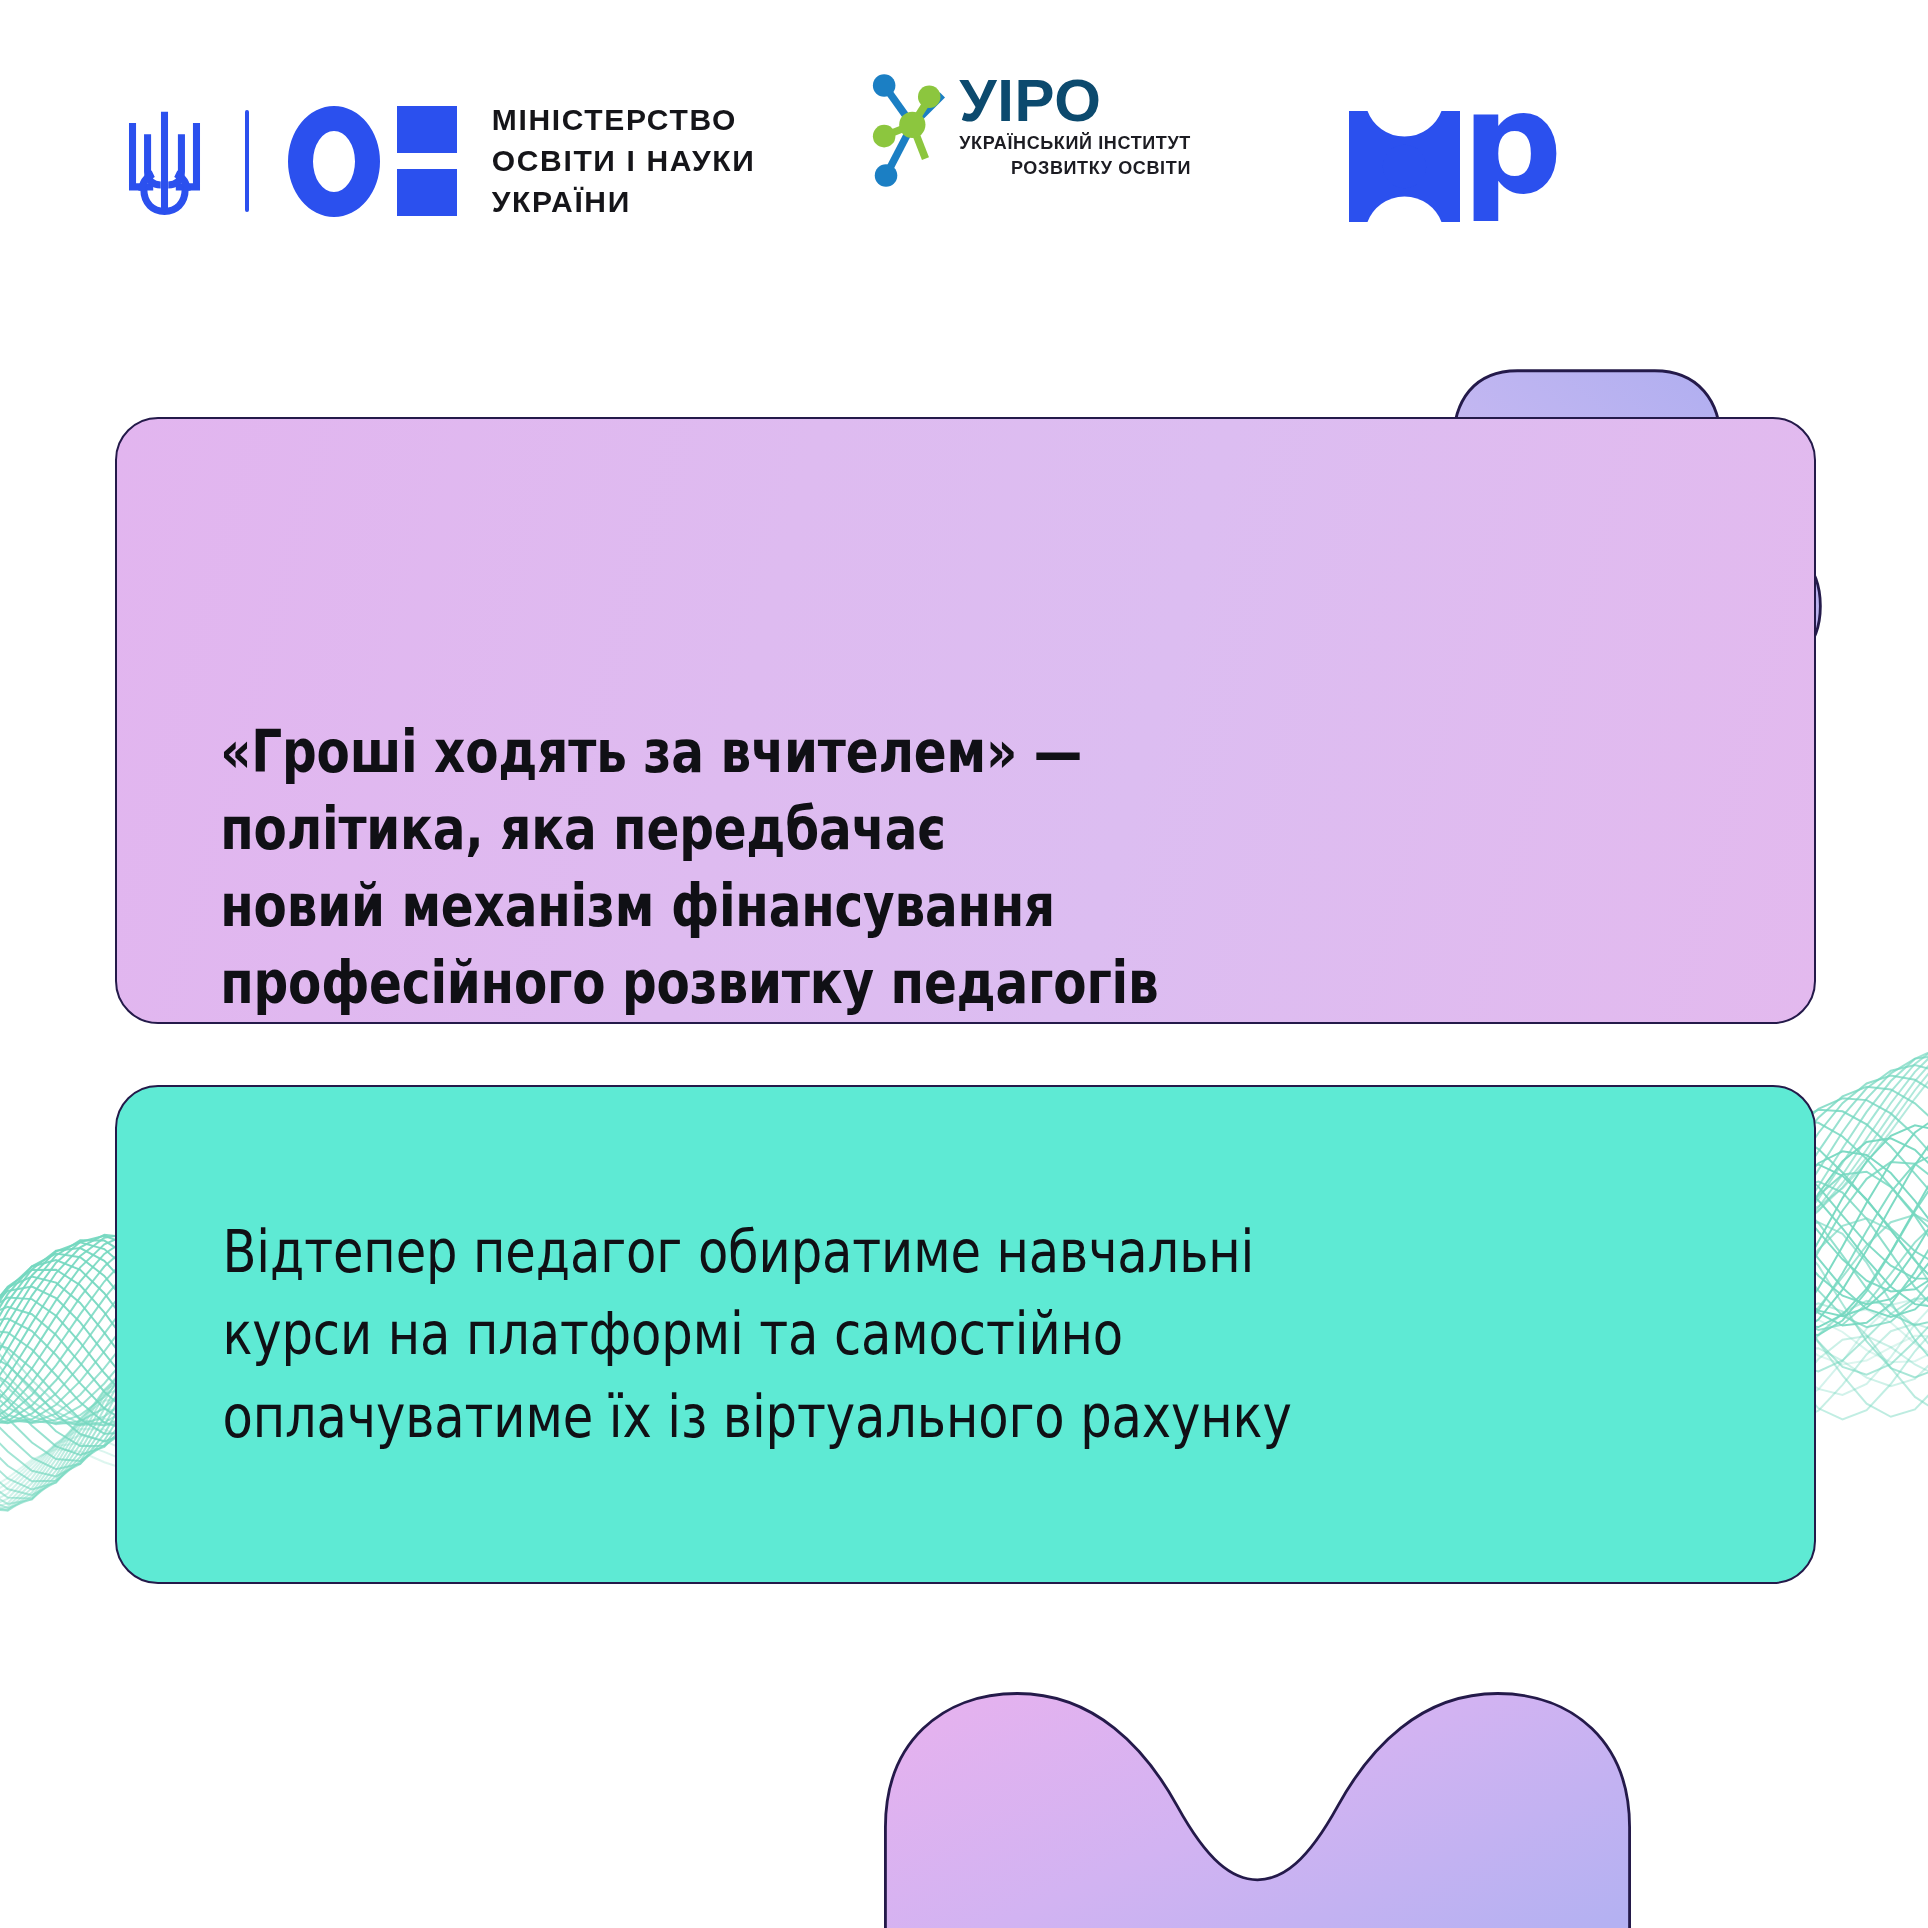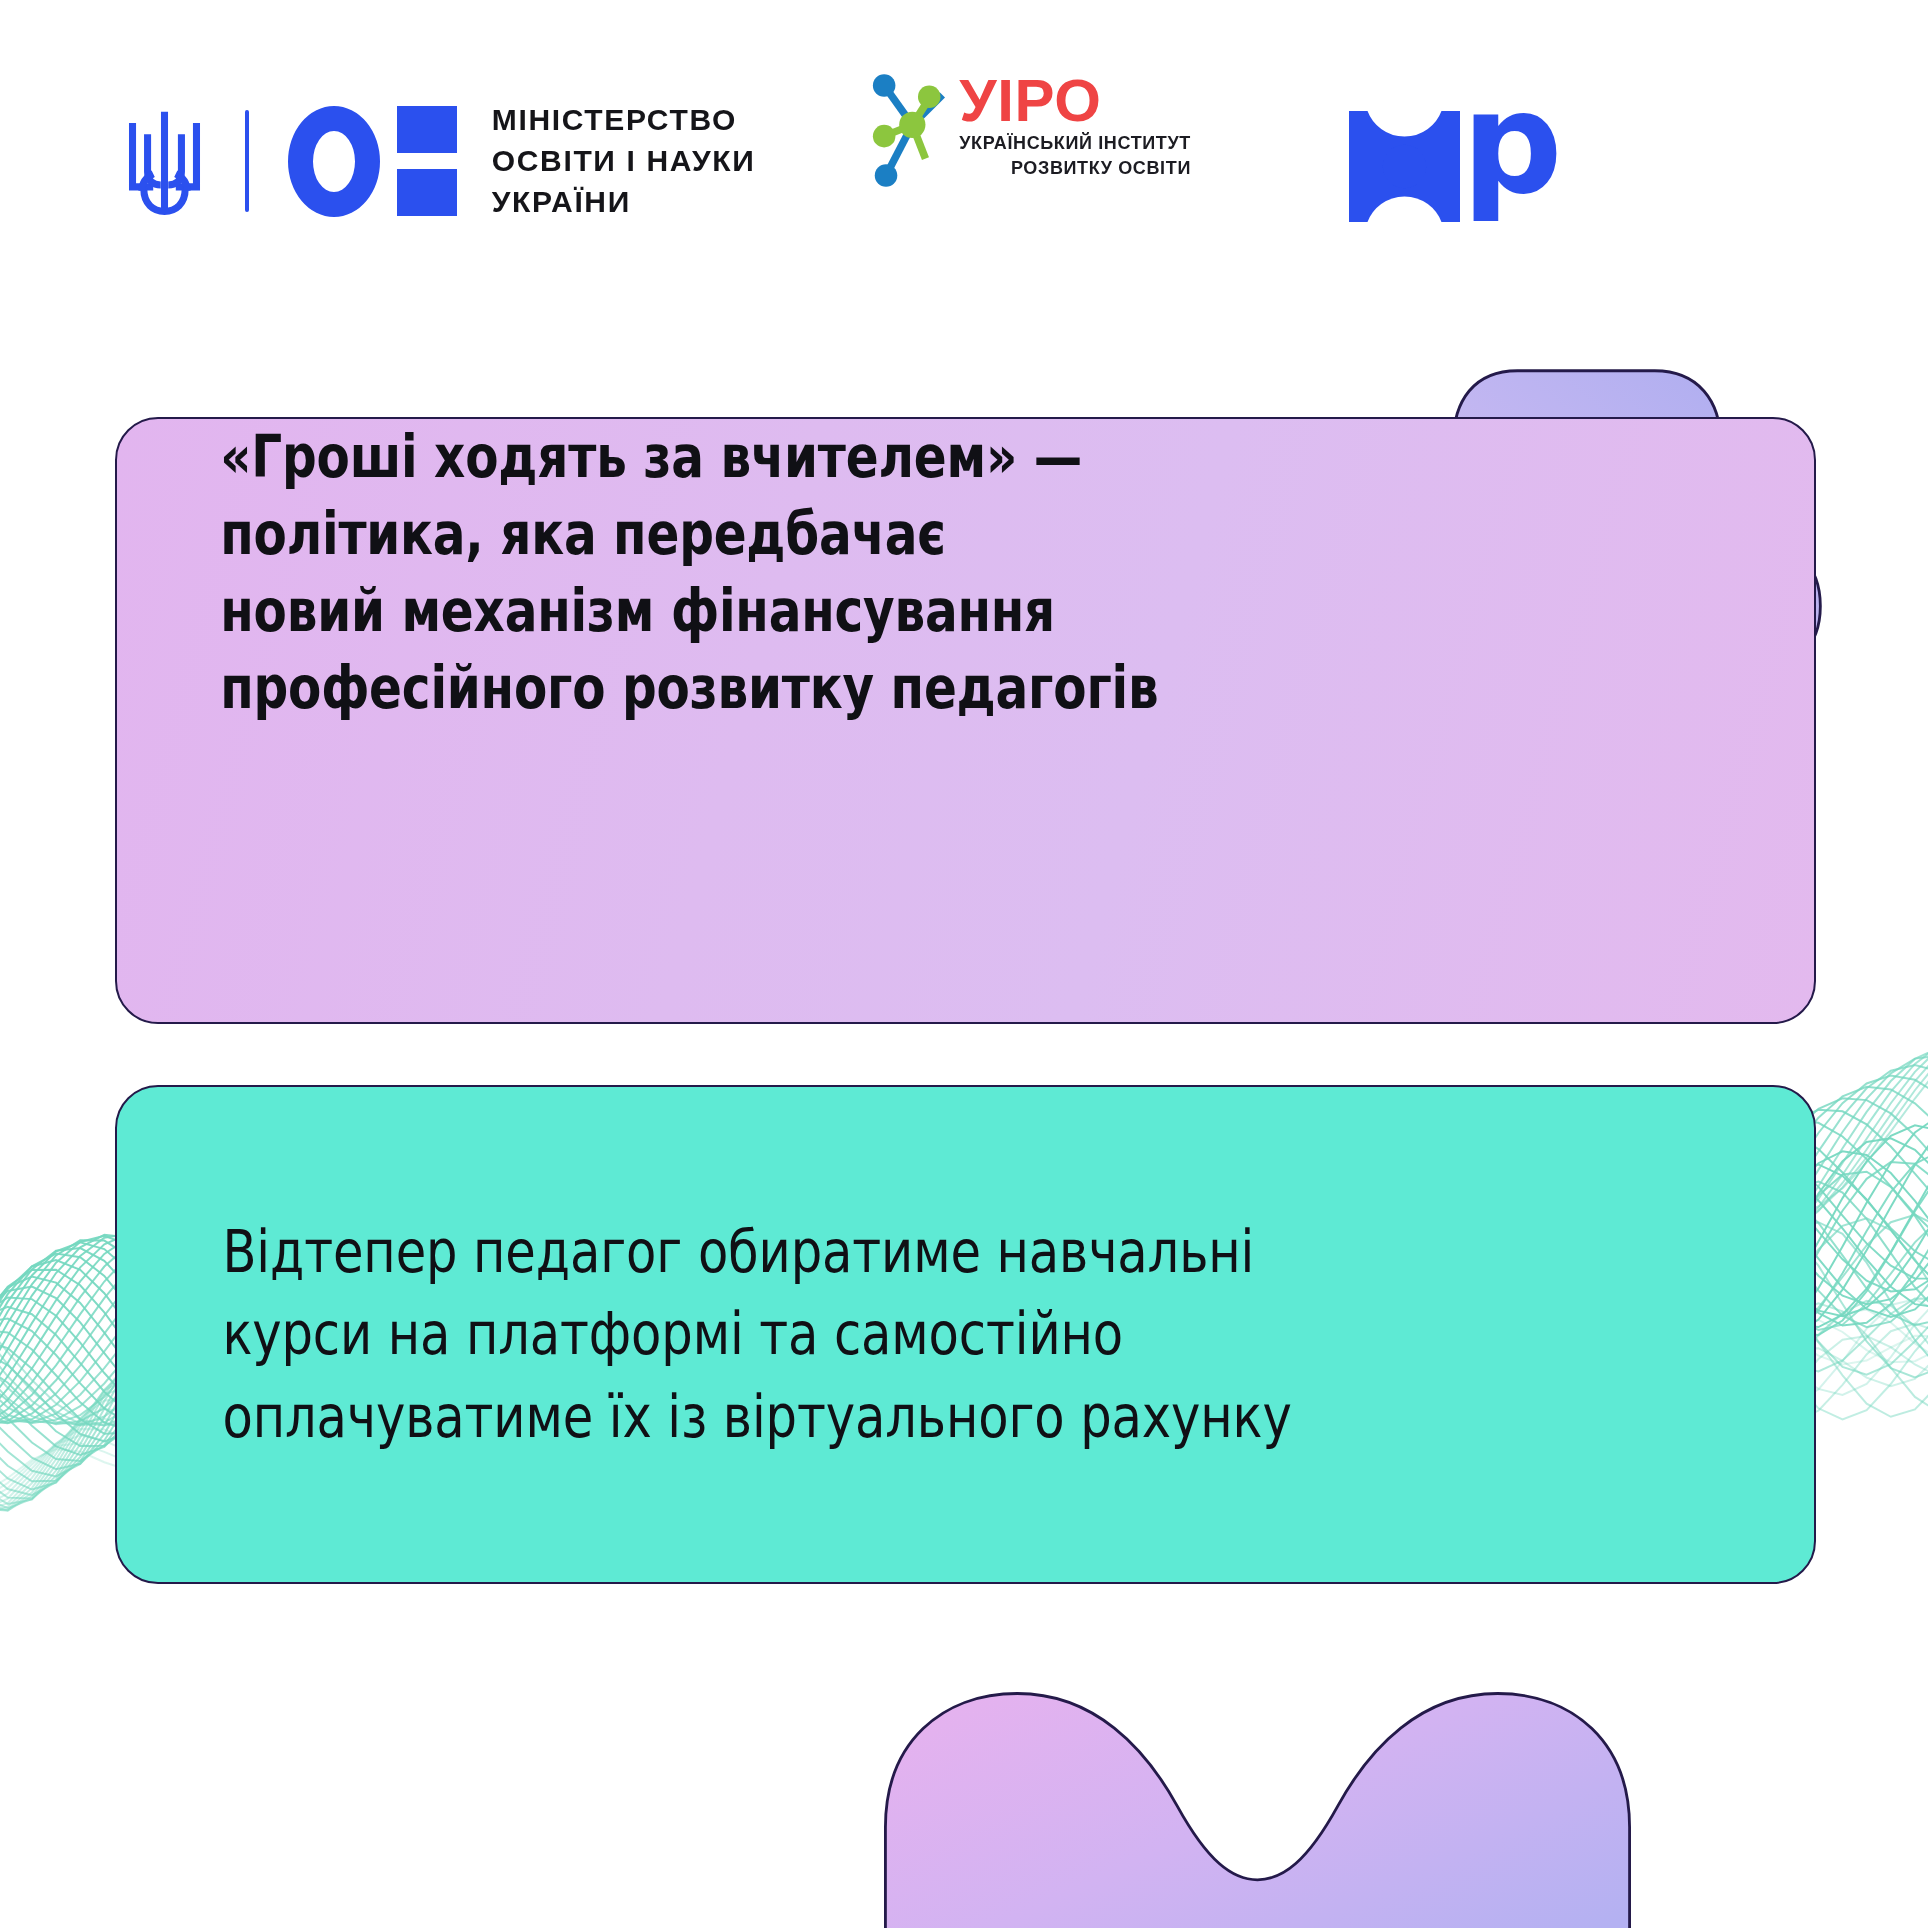--- a/index.html
+++ b/index.html
@@ -57,21 +57,21 @@
     white-space:pre-line;
   }
 
   
   #logo-uiro { left:871px; top:72px; align-items:flex-start; }
   .uiro-graphic { width:77px; height:117px; flex:0 0 auto; }
   .uiro-texts { margin-left:11.3px; display:flex; flex-direction:column; }
   .uiro-title {
     font-size:60px;
     font-weight:700;
-    color:#ef4444;
+    color:#0c4a6e;
     letter-spacing:0.01em;
     line-height:0.96;
   }
   .uiro-sub {
     margin-top:1px;
     font-size:18px;
     font-weight:700;
     letter-spacing:0.035em;
     color:#1c1c22;
     text-transform:uppercase;
@@ -129,21 +129,21 @@
     position:absolute;
     border:2.4px solid #241a4a;
     z-index:4;
   }
 
   #card-headline {
     left:115px; top:417px;
     width:1701px; height:607px;
     border-radius:43px;
     background:linear-gradient(105deg,#e2b5ef 0%,#debbf0 38%,#dcbdf1 60%,#e3b9ee 100%);
-    display:flex; align-items:flex-start;
+    display:flex; align-items:flex-end;
     overflow:hidden;
   }
   #headline-text {
     padding:0 0 0 111px;
     max-width:1243px;
     font-family:"DejaVu Sans Condensed","Liberation Sans Narrow","Liberation Sans",sans-serif;
     font-weight:700;
     font-size:58px;
     line-height:1.33;
     color:#101015;

